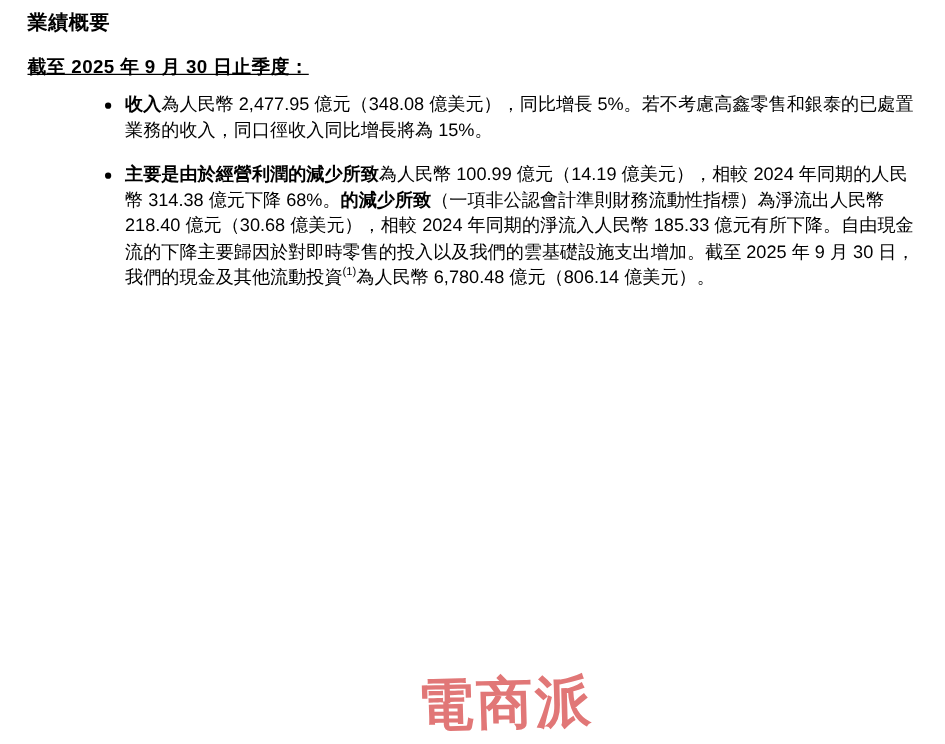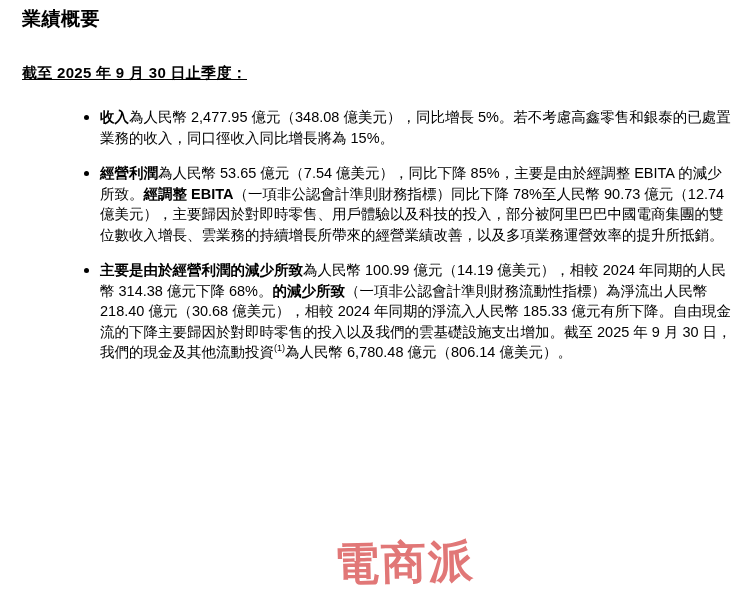--- a/index.html
+++ b/index.html
@@ -12,37 +12,36 @@
     position: relative;
     overflow: hidden;
   }
   .doc {
     position: relative;
     z-index: 1;
     padding: 8px 25px 0 22px;
   }
   .title {
     font-weight: bold;
-    font-size: 19px;
+    font-size: 16px;
     line-height: 16px;
     margin: 3px 0 0 0;
     letter-spacing: 0.5px;
   }
   .subtitle {
     display: inline-block;
     font-weight: bold;
     font-size: 15px;
     line-height: 17px;
-    margin-top: 19px;
     text-decoration: underline;
     letter-spacing: 0.3px;
   }
   ul.bullets {
     list-style: none;
-    margin: 25px 0 0 0;
+    margin: 11px 0 0 0;
     padding: 0;
   }
   ul.bullets li {
     position: relative;
     margin: 0 0 15px 78px;
     width: 632px;
     font-size: 14.5px;
     line-height: 20.5px;
     text-align: left;
   }
@@ -80,18 +79,17 @@
 </style>
 </head>
 <body>
 
 <div class="doc">
   <div class="title">業績概要</div>
   <br>
   <div class="subtitle">截至 2025 年 9 月 30 日止季度：</div>
   <ul class="bullets">
       <li><b>收入</b><span>為人民幣 2,477.95 億元（348.08 億美元），同比增長 5%。若不考慮高鑫零售和銀泰的已處置業務的收入，同口徑收入同比增長將為 15%。</span></li>
-      <li><b>經營利潤</b><span>為人民幣 53.65 億元（7.54 億美元），同比下降 85%，主要是由於經調整 EBITA 的減少所致。</span><b>經調整 EBITA</b><span>（一項非公認會計準則財務指標）同比下降 78%至人民幣 90.73 億元（12.74 億美元），主要歸因於對即時零售、用戶體驗以及科技的投入，部分被阿里巴巴中國電商集團的雙位數收入增長、雲業務的持續增長所帶來的經營業績改善，以及多項業務運營效率的提升所抵銷。</span></li>
       <li><b>主要是由於經營利潤的減少所致</b><span>為人民幣 100.99 億元（14.19 億美元），相較 2024 年同期的人民幣 314.38 億元下降 68%。</span><b>的減少所致</b><span>（一項非公認會計準則財務流動性指標）為淨流出人民幣 218.40 億元（30.68 億美元），相較 2024 年同期的淨流入人民幣 185.33 億元有所下降。自由現金流的下降主要歸因於對即時零售的投入以及我們的雲基礎設施支出增加。截至 2025 年 9 月 30 日，我們的現金及其他流動投資</span><sup>(1)</sup><span>為人民幣 6,780.48 億元（806.14 億美元）。</span></li>
     </ul>
 </div>
 
 <div class="watermark" style="color: rgb(217, 81, 81);">電商派</div>
 
 </body></html>

